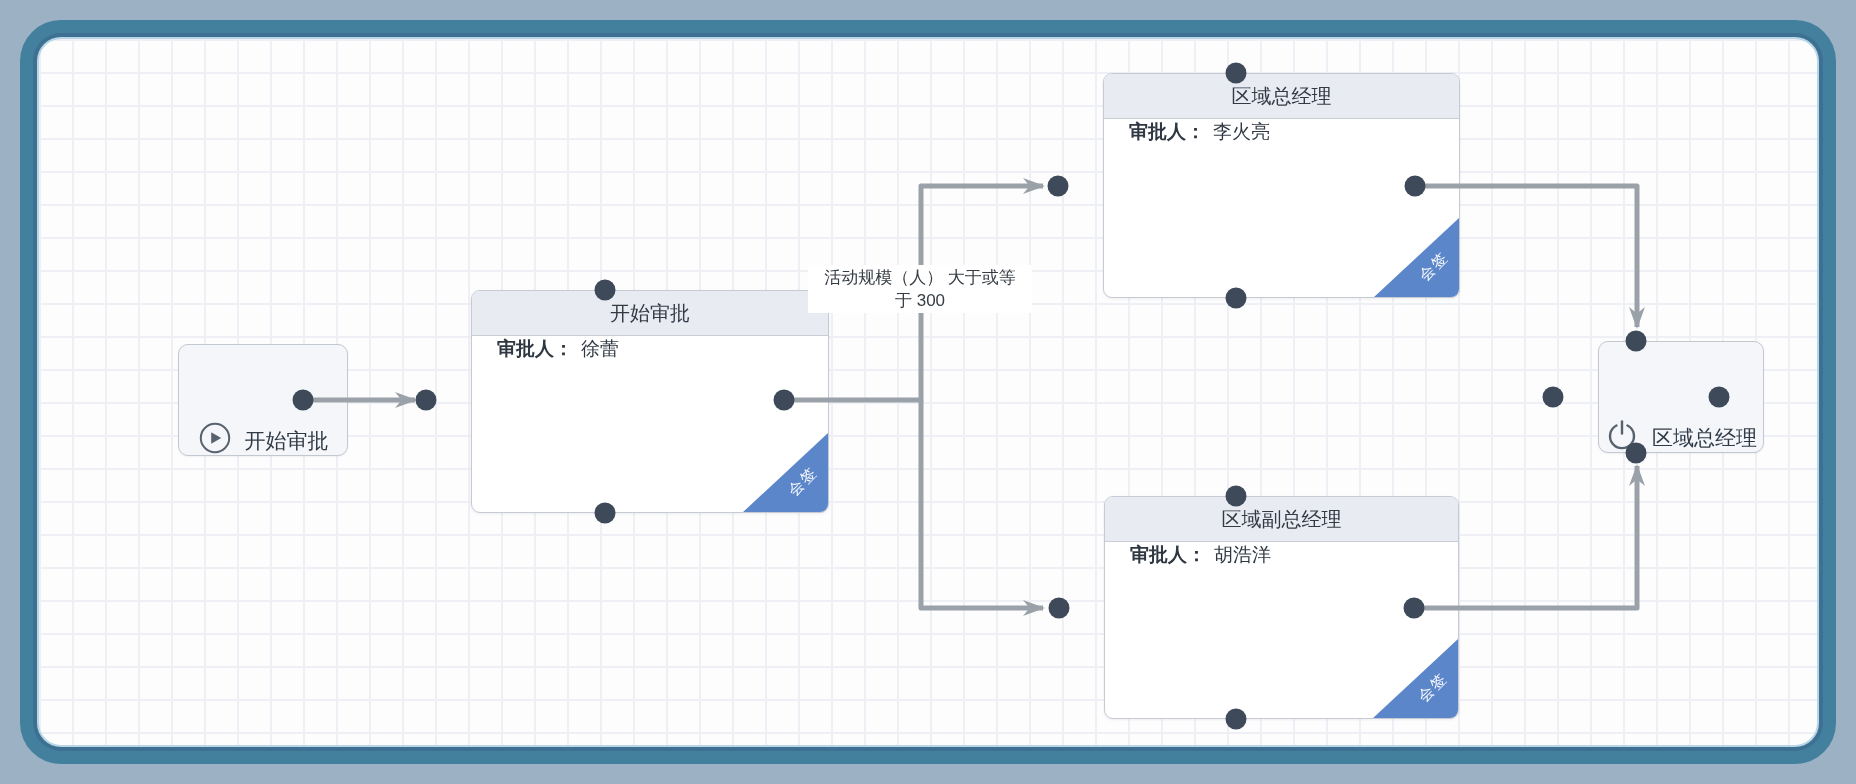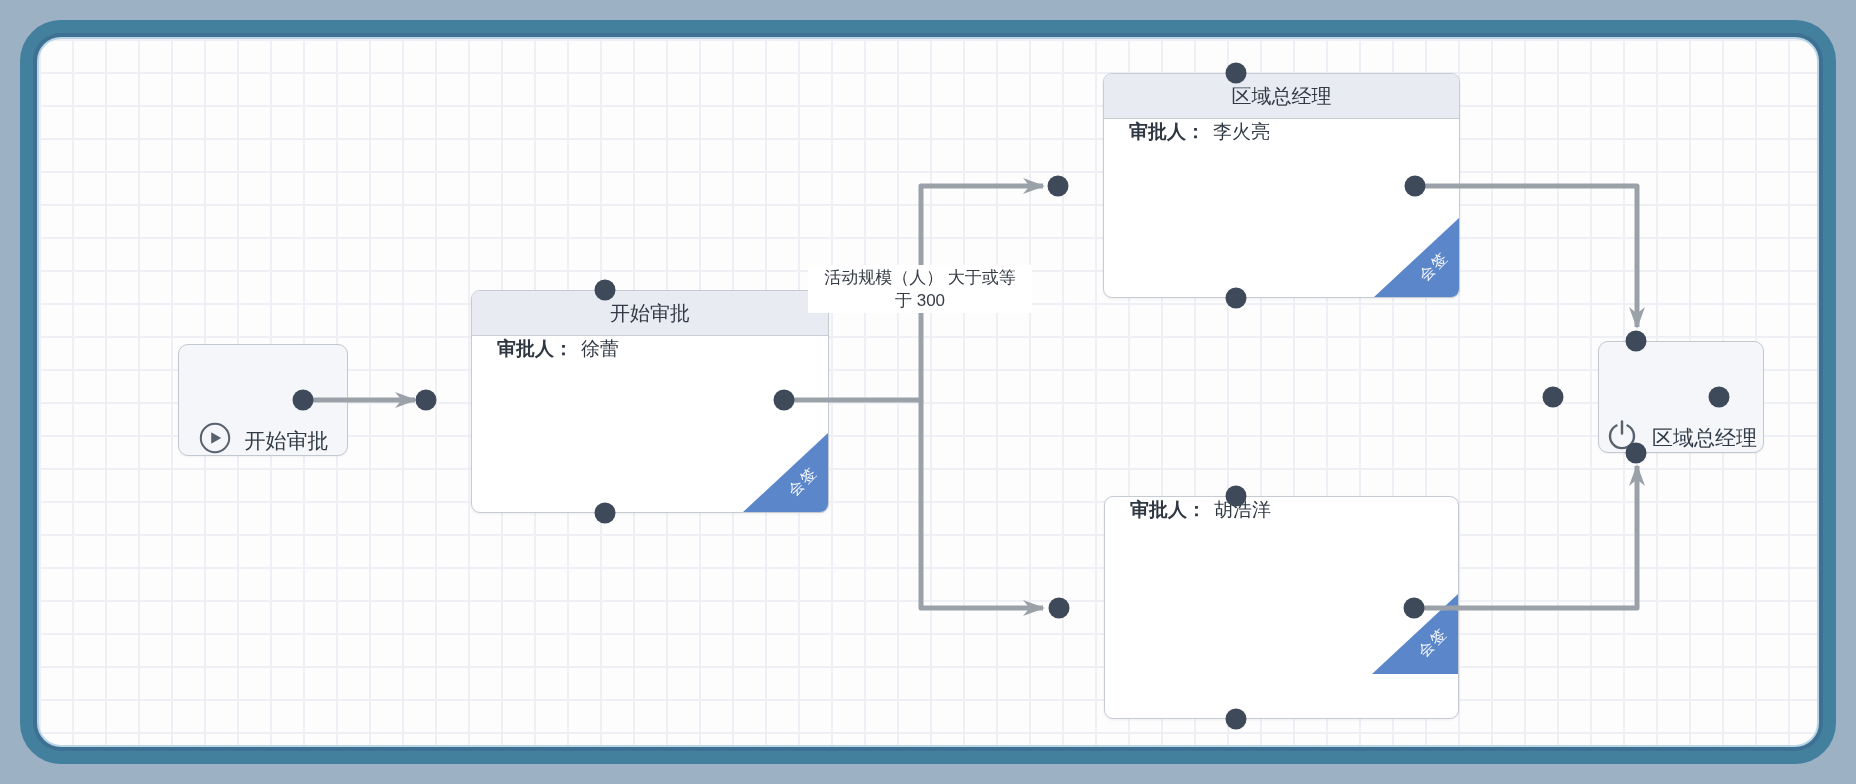--- a/index.html
+++ b/index.html
@@ -123,20 +123,21 @@
   <div class="task-body" style="height:179px;">
     <span class="lbl">审批人：</span>
     <span class="who">李火亮</span>
     <div class="badge">
       <span>会签</span>
     </div>
   </div>
 </div>
 
 <div class="node task" style="left:1059px;top:496px;width:355px;height:223px;">
+  <div class="task-header">区域副总经理</div>
   <div class="task-body" style="height:177px;">
     <span class="lbl">审批人：</span>
     <span class="who">胡浩洋</span>
     <div class="badge">
       <span>会签</span>
     </div>
   </div>
 </div>
 
 <div class="node endpoint" style="left:1553px;top:341px;width:166px;height:112px;">

